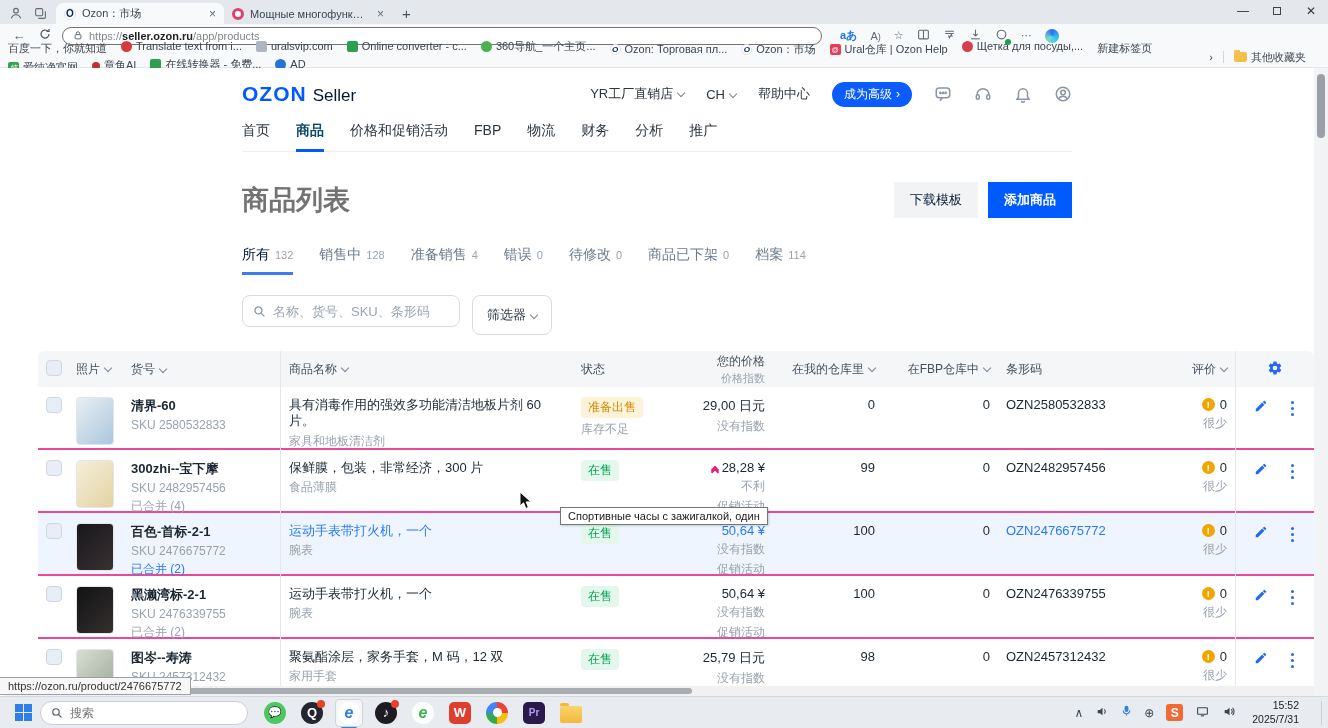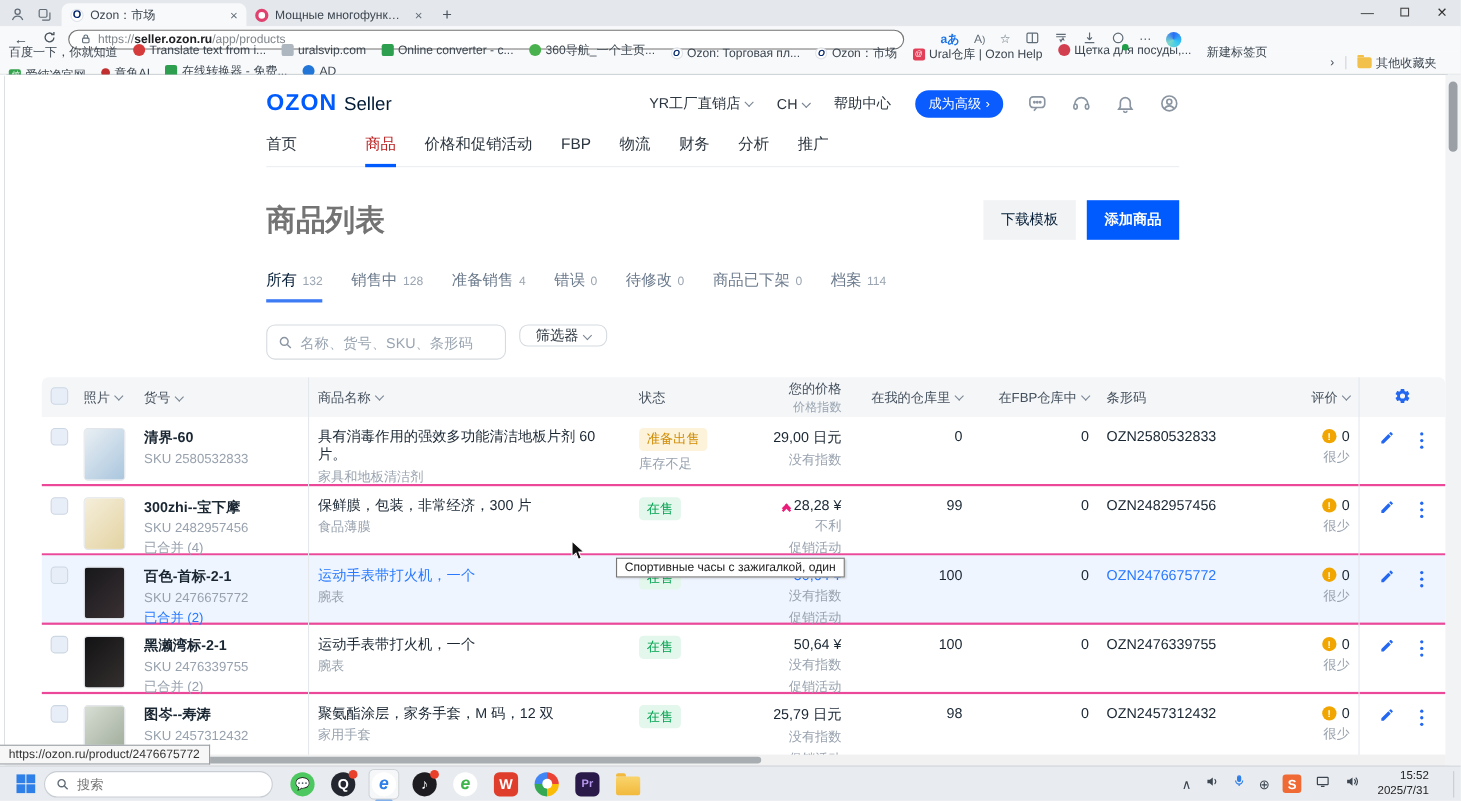--- a/index.html
+++ b/index.html
@@ -20,21 +20,21 @@
   .fav.pink { background: #fff; border: 3px solid #e0416f; }
   .newtab { border: 0; background: none; font-size: 15px; color: #4a545e; padding: 0 10px 2px; }
   .wincontrols { margin-left: auto; display: flex; align-self: flex-start; }
   .wincontrols span { width: 34px; height: 22px; display: inline-flex; align-items: center; justify-content: center; color: #333; font-size: 12px; }
   .win-restore i { display: block; width: 8px; height: 8px; border: 1px solid #444; }
 
   .addressbar { height: 23px; background: #f8f9fa; display: flex; align-items: center; padding: 0 10px; gap: 8px; }
   .nav-ic { color: #4a545e; font-size: 13px; width: 18px; text-align: center; }
   .url-pill { flex: 0 0 760px; height: 18px; background: #fff; border: 1px solid #737373; border-radius: 10px; display: flex; align-items: center; padding: 0 10px; gap: 6px; font-size: 11px; }
   .url-dim { color: #80868b; } .url-host { color: #202124; font-weight: bold; }
-  .addr-icons { display: flex; align-items: center; gap: 13px; margin-left: 25px; color: #5f6b76; font-size: 11px; }
+  .addr-icons { display: flex; align-items: center; gap: 13px; margin-left: 10px; color: #5f6b76; font-size: 11px; }
   .addr-icons .blue { color: #1a73e8; font-weight: bold; }
   .ext-dot { position: relative; }
   .ext-dot::after { content: ""; position: absolute; right: -3px; bottom: -2px; width: 6px; height: 6px; border-radius: 50%; background: #1e9e46; }
   .copilot { width: 14px; height: 14px; border-radius: 50%; background: conic-gradient(#2b6df6, #35c7f4, #7cd8c9, #2b6df6); }
 
   .bookmarksbar { height: 21px; background: #f8f9fa; border-bottom: 1px solid #e3e6e9; display: flex; align-items: center; padding: 0 8px; font-size: 11px; color: #3c4650; }
   .bm { display: inline-flex; align-items: center; gap: 4px; margin-right: 14px; white-space: nowrap; }
   .bmi { width: 11px; height: 11px; display: inline-flex; align-items: center; justify-content: center; font-size: 7px; color: #fff; flex: 0 0 11px; }
   .bmi.page { border: 1px solid #99a2ab; border-radius: 2px; background: #fff; }
   .bmi.circle, .bmi.dot { border-radius: 50%; }
@@ -54,39 +54,39 @@
   .app-top { padding: 10px 246px 0 238px; }
   .brandrow { display: flex; align-items: center; justify-content: space-between; height: 32px; }
   .logo-ozon { color: #005bff; font-weight: bold; font-size: 21px; letter-spacing: 1px; }
   .logo-seller { color: #001a34; font-size: 17px; margin-left: 6px; }
   .brand-right { display: flex; align-items: center; gap: 22px; font-size: 13px; color: #2c3640; }
   .chev { display: inline-block; width: 6px; height: 6px; border-right: 1.5px solid #7a8694; border-bottom: 1.5px solid #7a8694; transform: rotate(45deg); margin-left: 5px; vertical-align: 2px; }
   .premium { background: #0a5cff; color: #fff; font-size: 12px; padding: 4px 12px; border-radius: 13px; display: inline-flex; align-items: center; gap: 4px; }
   .hdr-ic { color: #8a95a1; display: inline-flex; }
   .navrow { display: flex; gap: 26px; margin-top: 8px; border-bottom: 1px solid #eceff2; font-size: 14px; color: #2c3640; }
   .navitem { padding: 4px 0 9px; }
-  .navitem.active { font-weight: normal; color: #b91c1c; border-bottom: 3px solid #005bff; margin-bottom: -1px; margin-left: 36px; }
+  .navitem.active { font-weight: bold; color: #0c4a6e; border-bottom: 3px solid #005bff; margin-bottom: -1px; }
 
   .titlerow { display: flex; justify-content: space-between; align-items: center; padding: 30px 246px 0 238px; }
   .page-title { font-size: 27px; font-weight: bold; color: #737373; }
   .title-btns { display: flex; gap: 10px; }
   .btn { font-size: 13px; padding: 9px 16px; border-radius: 0; border: 0; }
   .btn.light { background: #f1f3f5; color: #001a34; }
   .btn.primary { background: #005bff; color: #fff; font-weight: bold; }
 
   .filters { display: flex; gap: 26px; padding: 28px 246px 0 238px; font-size: 14px; color: #6b7a8c; }
   .fitem { display: flex; gap: 5px; align-items: baseline; padding-bottom: 8px; }
   .fitem .cnt { font-size: 11px; color: #9aa5b1; }
   .fitem.active { color: #001a34; border-bottom: 3px solid #3d7bf5; }
 
   .searchrow { display: flex; gap: 12px; padding: 20px 246px 0 238px; }
   .search-box { width: 218px; height: 32px; border: 1px solid #d6dbe0; border-radius: 8px; display: flex; align-items: center; padding: 0 10px; gap: 7px; color: #9aa5b1; }
   .search-box input { border: 0; outline: none; font-size: 13px; width: 160px; background: transparent; font-family: "Liberation Sans", sans-serif; }
   .search-box input::placeholder { color: #9aa5b1; }
-  .filterbtn { height: 20px; border: 1px solid #d6dbe0; background: #fff; border-radius: 8px; font-size: 13px; color: #2c3640; padding: 0 14px; display: inline-flex; align-items: center; }
+  .filterbtn { height: 40px; border: 1px solid #d6dbe0; background: #fff; border-radius: 8px; font-size: 13px; color: #2c3640; padding: 0 14px; display: inline-flex; align-items: center; }
 
   
   .table { margin: 16px 4px 0 34px; font-size: 13px; color: #1a2733; }
   .thead, .trow { display: grid; grid-template-columns: 30px 55px 158px 292px 95px 105px 110px 115px 125px 112px 79px; }
   .thead { background: #f4f6f8; border-radius: 6px 6px 0 0; height: 36px; align-items: center; font-size: 12px; color: #44505c; }
   .thead .cell, .trow .cell { padding: 0 8px; }
   .trow { border-bottom: 2px solid #ec4899; height: 63px; }
   .trow.hl { background: #eef5ff; }
   .trow .cell { padding-top: 10px; }
   .c-article { border-right: 1px solid #e4e8ed; }

